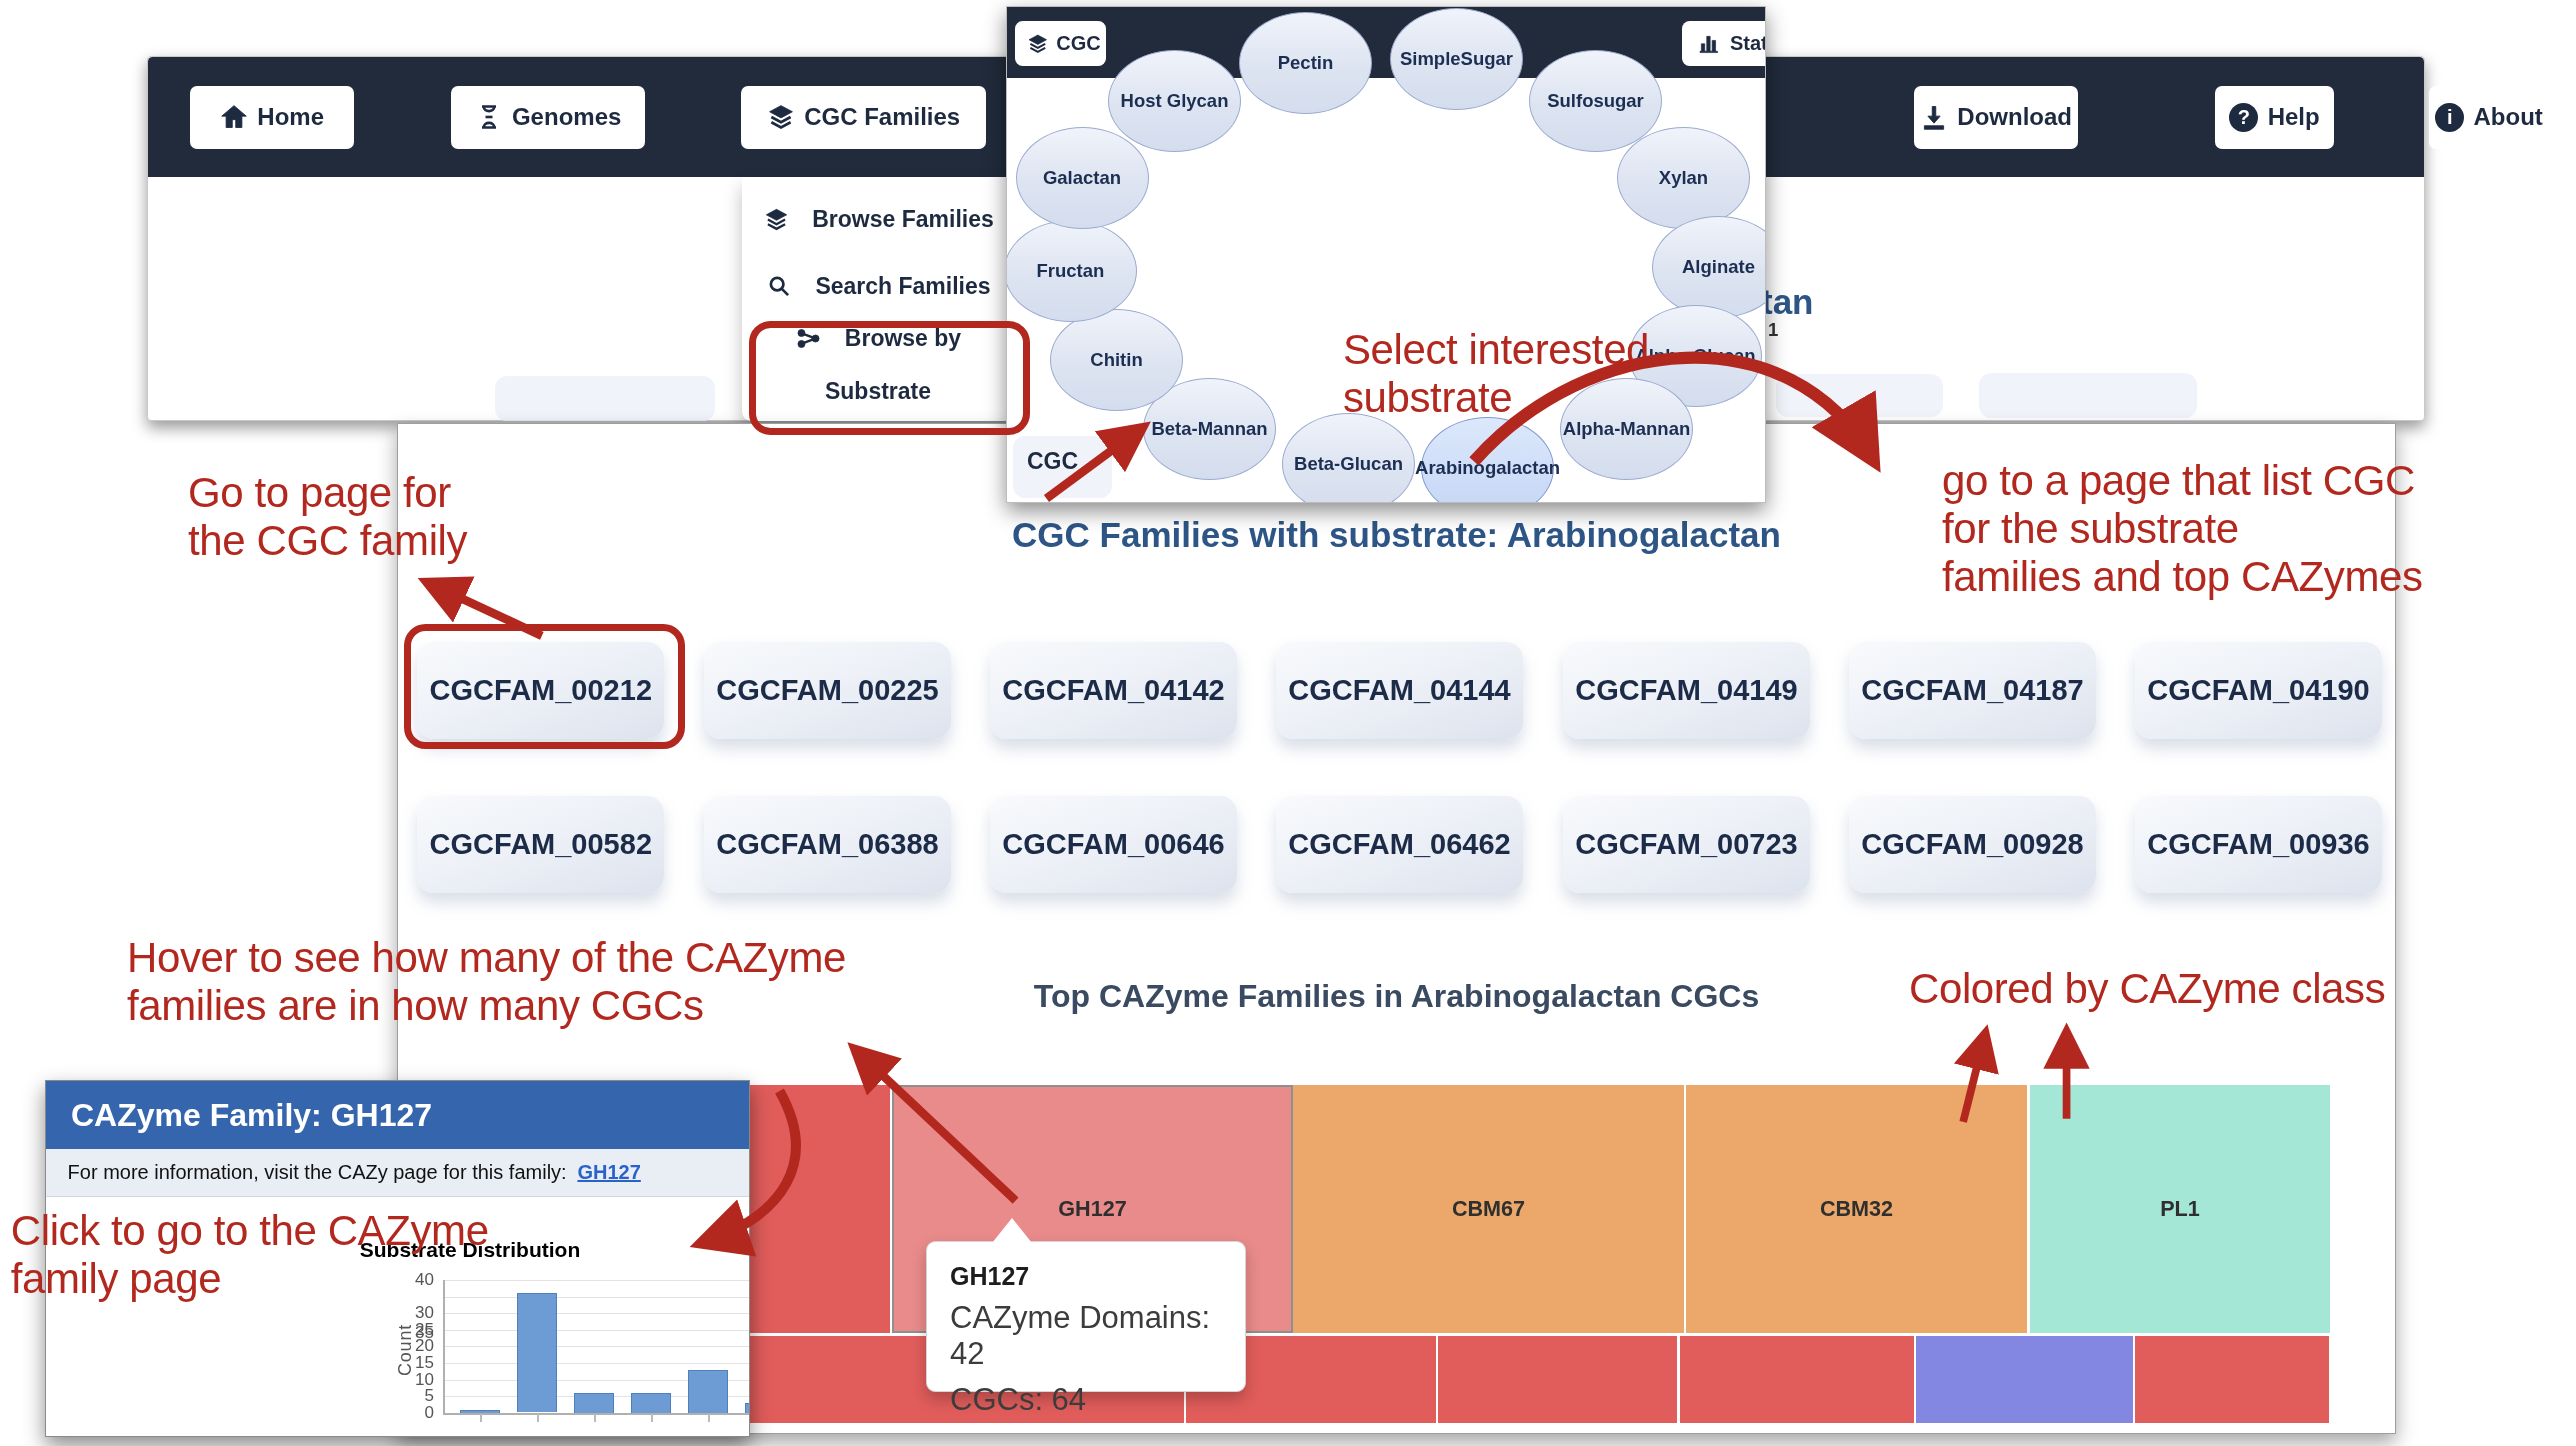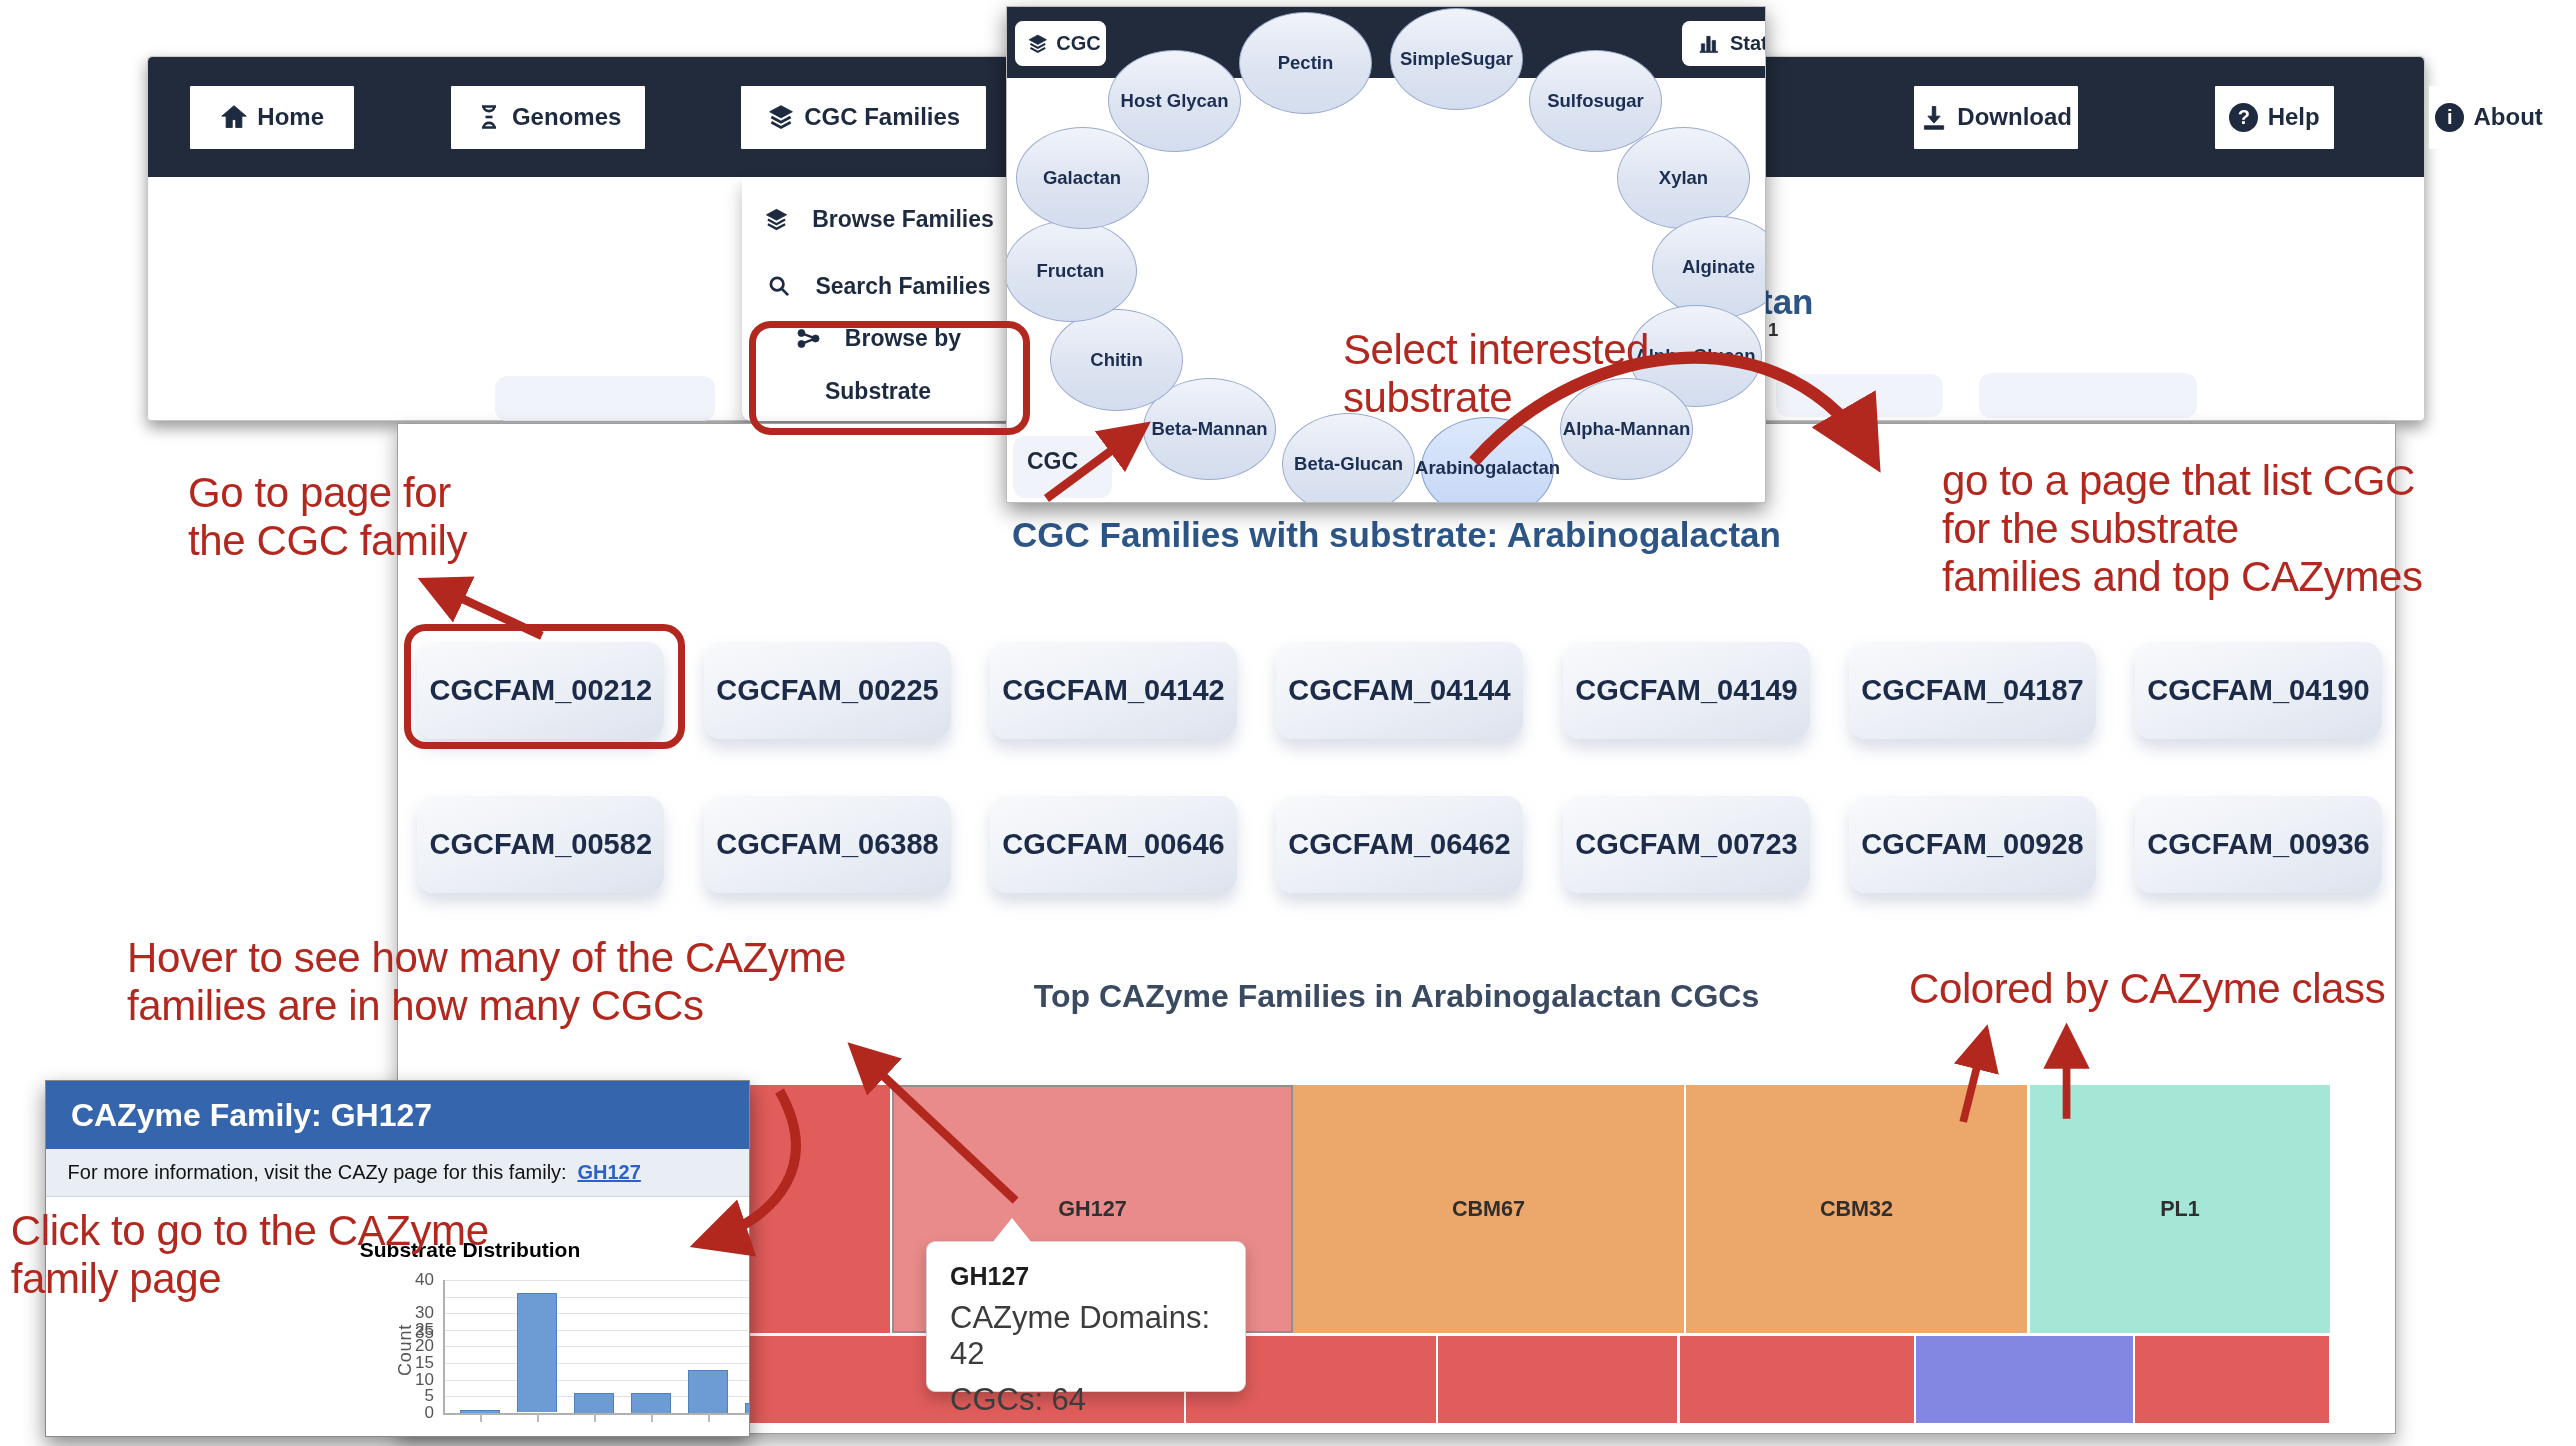--- a/index.html
+++ b/index.html
@@ -11,21 +11,21 @@
   html,body{width:2576px;height:1446px;background:#fff;
     font-family:"Liberation Sans",sans-serif;position:relative;overflow:hidden}
   .abs{position:absolute}
 
   
   .nav-card{left:147px;top:56px;width:2278px;height:365px;background:#fff;
     border:0.8px solid #c9c9c9;border-radius:4.6px;
     box-shadow:0 6.2px 15.4px rgba(0,0,0,.40);z-index:10}
   .navbar{left:0;top:0;width:100%;height:120px;background:var(--navy);
     border-radius:4.6px 4.6px 0 0}
-  .nav-btn{position:absolute;top:28.6px;height:63px;background:#fff;border-radius:1px;
+  .nav-btn{position:absolute;top:28.6px;height:63px;background:#fff;border-radius:7px;
     display:flex;align-items:center;justify-content:center;gap:9.3px;
     color:var(--navtext);font-size:24px;font-weight:bold;cursor:pointer}
   .nicon{width:28px;height:28px;display:inline-flex;align-items:center;justify-content:center}
   .nicon svg{width:28px;height:28px;fill:var(--navtext);stroke:var(--navtext)}
   .circ-icon{width:29px;height:29px;border-radius:50%;background:var(--navtext);color:#fff;
     display:inline-flex;align-items:center;justify-content:center;
     font-size:20px;font-weight:bold}
   
   .dropdown{left:594px;top:120px;width:272px;height:244px;background:#fff;
     border-radius:0 0 9.3px 9.3px;box-shadow:0 10.8px 18.5px rgba(0,0,0,.25);z-index:12}

